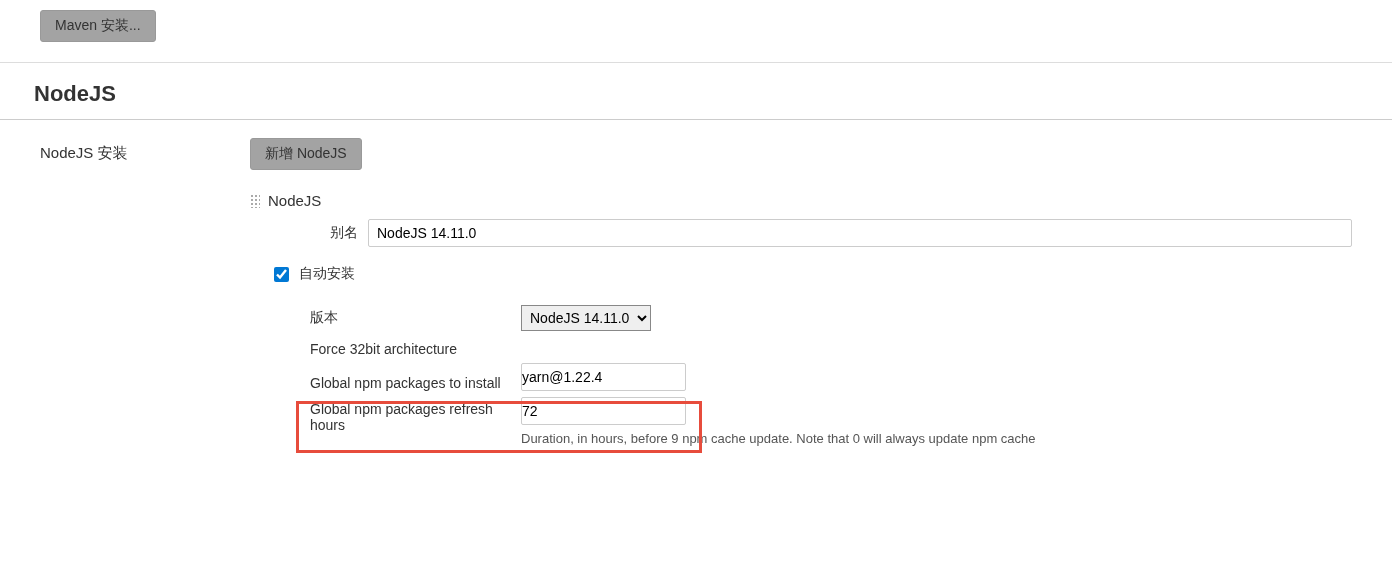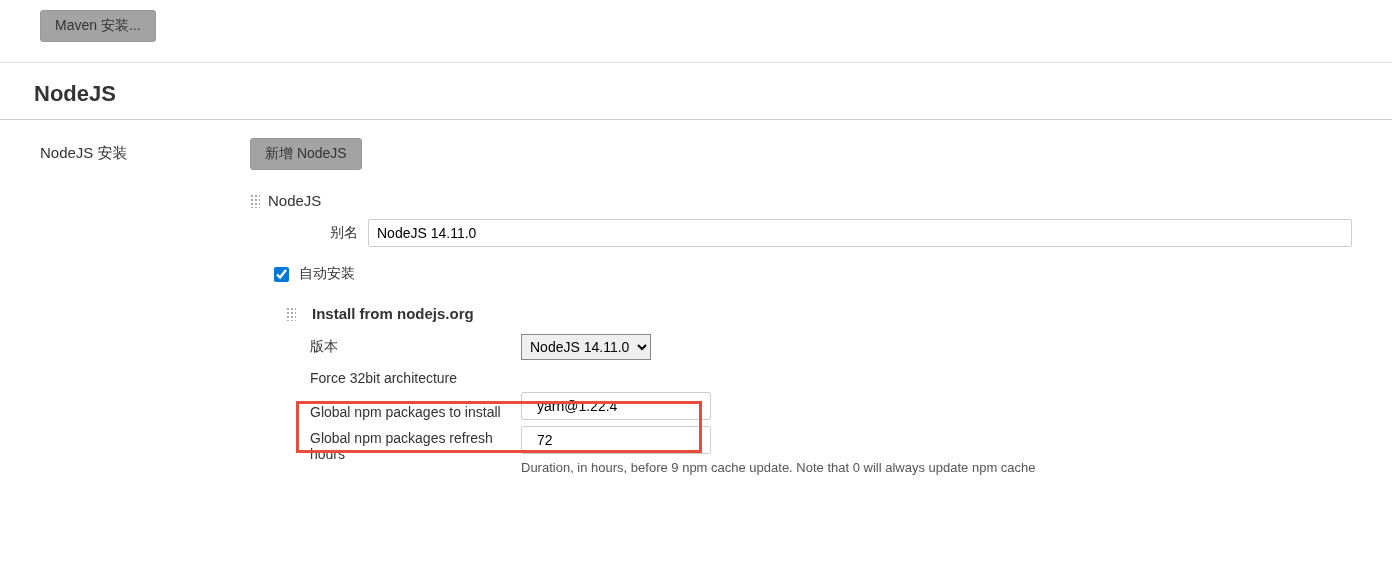--- a/index.html
+++ b/index.html
@@ -150,22 +150,22 @@
       margin-top: 6px;
       margin-bottom: 10px;
     }
     select {
       padding: 3px 4px;
       border: 1px solid #888;
       font-size: 14px;
       background: #efefef;
     }
     .small-input {
-      width: 190px;
-      padding: 5px 15px;
+      width: 165px;
+      padding: 5px 0;
       border: 1px solid #ccc;
       font-size: 14px;
       border-radius: 2px;
     }
     .highlight-box {
       position: absolute;
       border: 3px solid #e74c3c;
       pointer-events: none;
       z-index: 10;
     }
@@ -208,24 +208,20 @@
           </div>
         </div>
 
         <div class="checkbox-row">
           <input type="checkbox" checked="" style="">
           <span>自动安装</span>
         </div>
 
         <div class="installer-container">
           <div class="installer-block">
-            <div class="installer-header">
-              <span class="drag-handle"></span>
-              <span class="installer-title">Install from nodejs.org</span>
-            </div>
 
             <div class="installer-row">
               <div class="installer-label">版本</div>
               <div class="installer-field">
                 <select>
                   <option>NodeJS 14.11.0</option>
                 </select>
               </div>
             </div>
 

